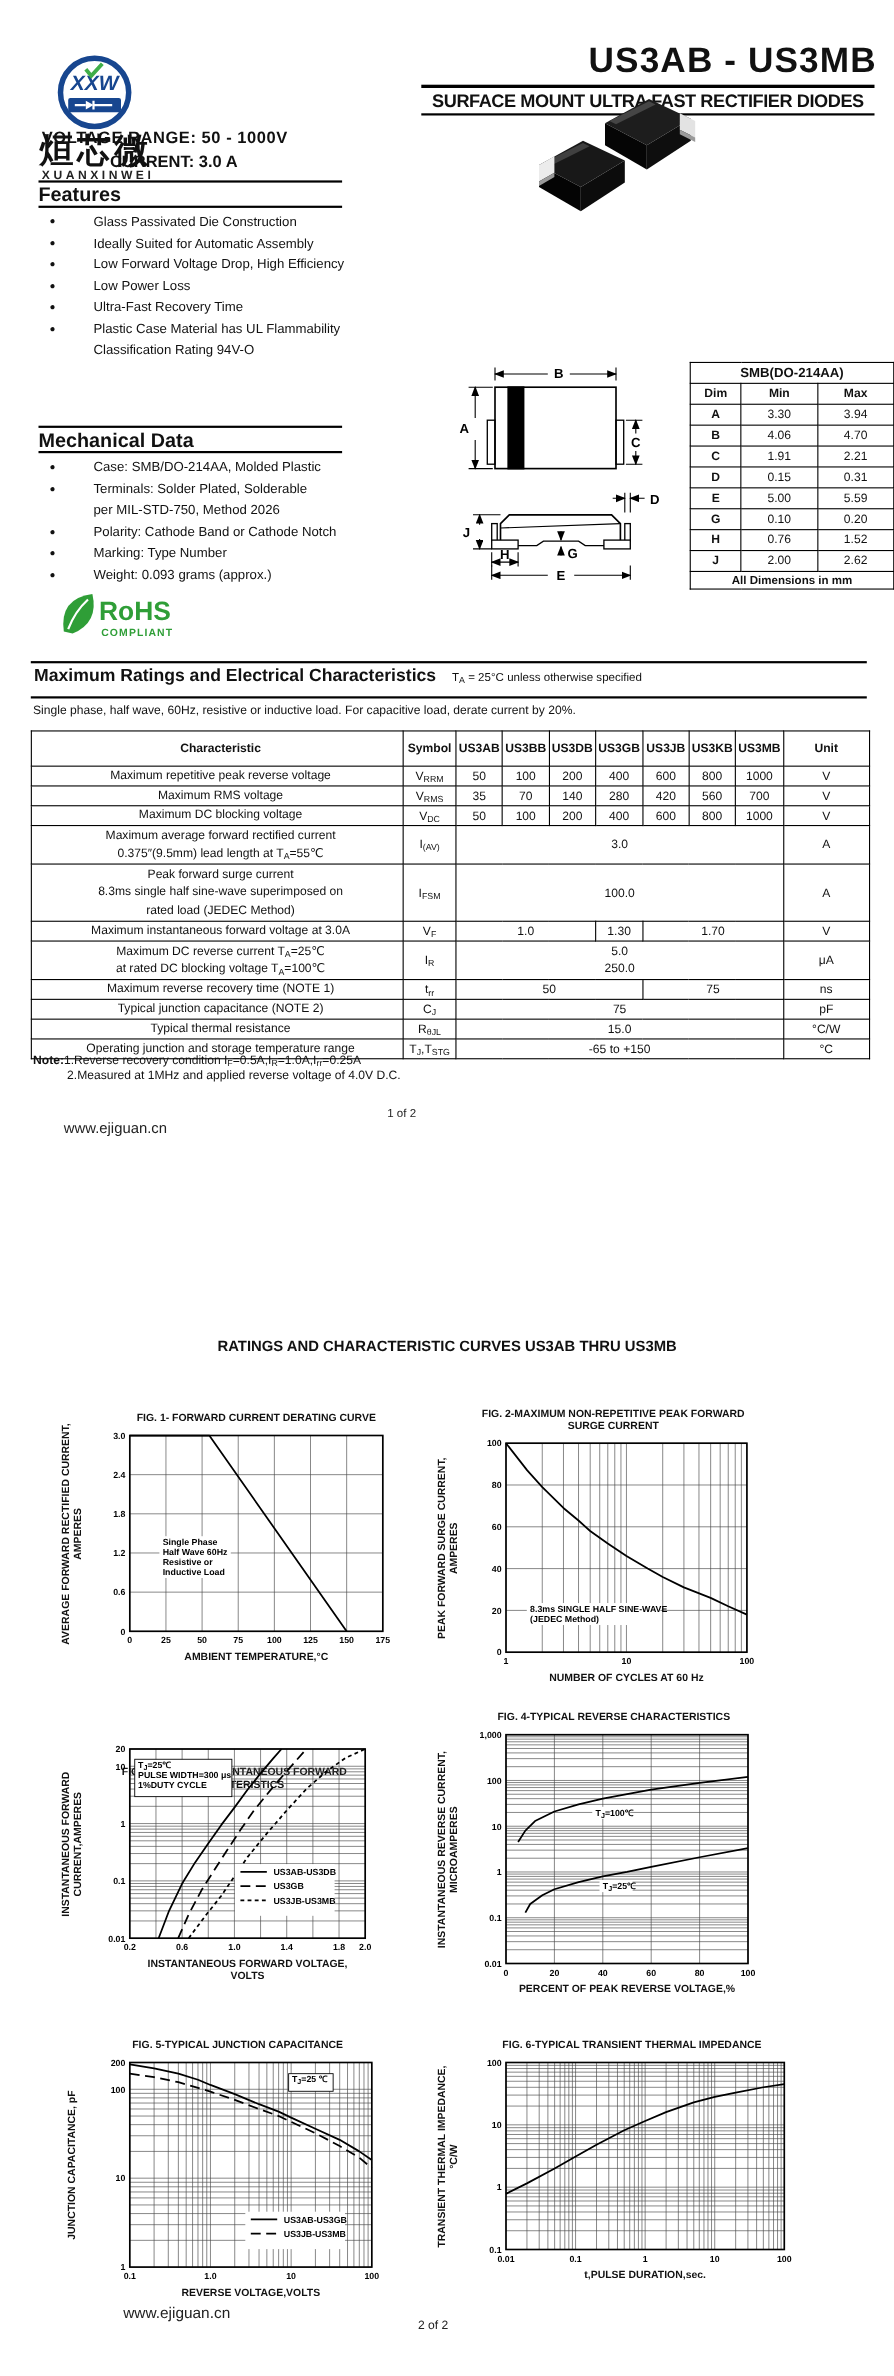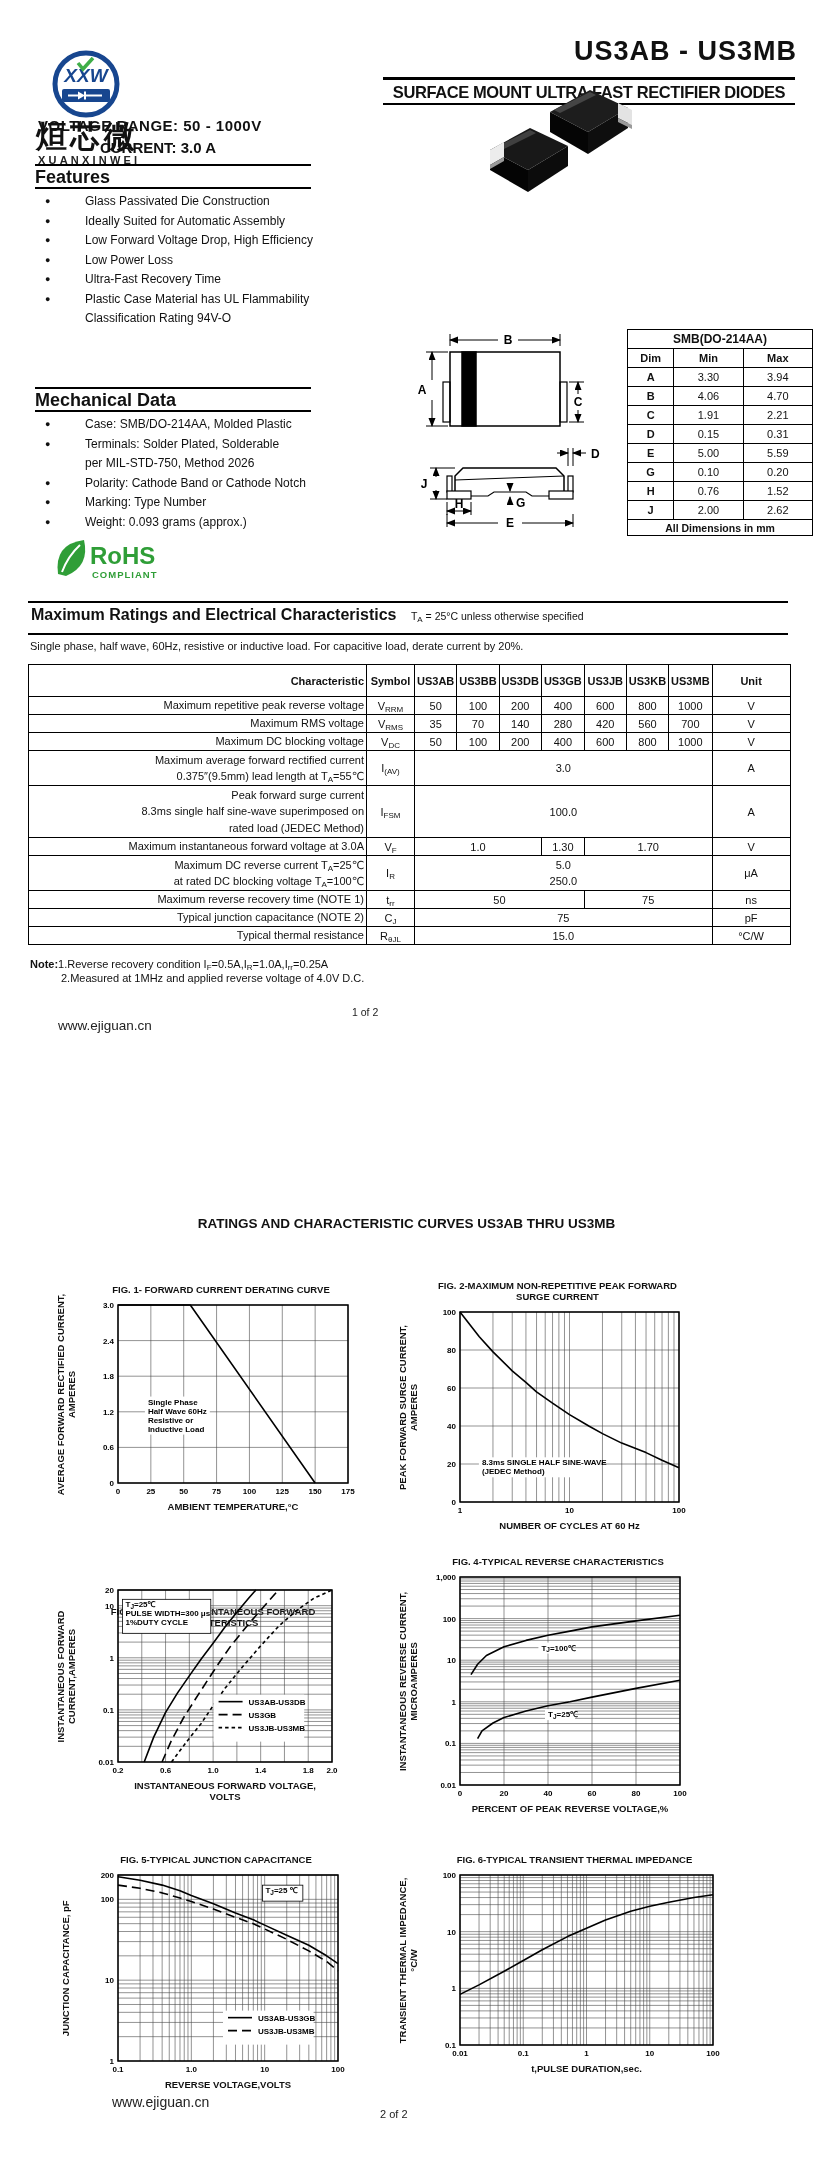--- a/index.html
+++ b/index.html
@@ -2,21 +2,21 @@
 <html><head>
 <meta charset="utf-8">
 <style>
   html,body{margin:0;padding:0;background:#fff;}
   .page{position:relative;width:813px;height:2160px;background:#fff;overflow:hidden;
         font-family:"Liberation Sans","DejaVu Sans",sans-serif;color:#111;}
   .rule{position:absolute;background:#000;}
   .abs{position:absolute;}
   sub{font-size:8px;line-height:0;vertical-align:-2px;}
   
-  .doc-title{position:absolute;right:16px;top:36px;font-size:27px;font-weight:bold;letter-spacing:1px;}
+  .doc-title{position:absolute;right:16px;top:36px;font-size:32px;font-weight:bold;letter-spacing:1px;}
   .doc-subtitle{position:absolute;left:383px;top:83px;width:412px;text-align:center;
                 font-size:16.5px;font-weight:bold;letter-spacing:-0.4px;}
   .vr{position:absolute;left:38px;top:117px;font-size:15px;font-weight:bold;letter-spacing:0.5px;}
   .cur{position:absolute;left:38px;top:139px;width:240px;text-align:center;font-size:15px;font-weight:bold;}
   .sec-head{position:absolute;left:35px;font-size:18px;font-weight:bold;}
   .feat-list{position:absolute;left:35px;width:300px;font-size:12px;}
   .feat-item{display:flex;}
   .feat-item .bullet{width:40px;padding-left:10px;font-size:9px;line-height:19.5px;flex:none;}
   .feat-text div{line-height:19.5px;}
   .logo-cn{position:absolute;left:36px;top:116px;font-size:31px;font-weight:bold;letter-spacing:3px;}
@@ -25,21 +25,21 @@
   .dimtbl{position:absolute;left:627px;top:329px;border-collapse:collapse;font-size:11px;}
   .dimtbl td,.dimtbl th{border:1px solid #000;text-align:center;height:18px;padding:0 4px;}
   
   .r-headline{position:absolute;left:31px;top:606px;}
   .r-headline .big{font-size:16px;font-weight:bold;}
   .r-headline .small{font-size:10.5px;margin-left:10px;}
   .r-sub{position:absolute;left:30px;top:640px;font-size:11px;}
   .rtable{position:absolute;left:28px;top:664px;border-collapse:collapse;font-size:11px;}
   .rtable td,.rtable th{border:1px solid #000;padding:0 2px;}
   .rtable th{font-size:11px;}
-  .rtable .lab{text-align:right;padding-left:8px;}
+  .rtable .lab{text-align:center;padding-left:8px;}
   .rtable .ctr{text-align:center;}
   .rtable tr.h1 td{height:17px;}
   .rtable tr.h2 td{height:34px;}
   .rtable tr.h3 td{height:51px;}
   .rtable .lab div{line-height:16.5px;}
   .notes{position:absolute;left:30px;top:957px;font-size:11px;line-height:14px;}
   .notes .nlab{font-weight:bold;}
   .notes .l2{padding-left:31px;}
   .footer-site{position:absolute;font-size:13.5px;color:#222;}
   .footer-page{position:absolute;font-size:10.5px;color:#222;}
@@ -443,34 +443,42 @@
           <td class="ctr">pF</td>
         </tr>
         <tr class="h1">
           <td class="lab">
             <div>Typical thermal resistance</div>
           </td>
           <td class="ctr">R<sub>θJL</sub></td>
           <td class="ctr" colspan="7">15.0</td>
           <td class="ctr">°C/W</td>
         </tr>
+        <tr class="h1">
+          <td class="lab">
+            <div>Operating junction and storage temperature range</div>
+          </td>
+          <td class="ctr">T<sub>J</sub>,T<sub>STG</sub></td>
+          <td class="ctr" colspan="7">-65 to +150</td>
+          <td class="ctr">°C</td>
+        </tr>
       </tbody>
     </table>
   <div class="notes" id="notes">
       <div><span class="nlab">Note:</span>1.Reverse recovery condition I<sub>F</sub>=0.5A,I<sub>R</sub>=1.0A,I<sub>rr</sub>=0.25A</div>
       <div class="l2">2.Measured at 1MHz and applied reverse voltage of 4.0V D.C.</div>
     </div>
 
   <div class="footer-site" style="left:58px;top:1018px;">www.ejiguan.cn</div>
   <div class="footer-page" style="left:352px;top:1006px;">1 of 2</div>
 
   <div class="p2-head">RATINGS AND CHARACTERISTIC CURVES US3AB THRU US3MB</div>
 
   <div class="fig" id="fig0" style="left: 56px; top: 1284px; width: 302px;">
-      <div class="fig-title" style="left: 28px; top: 0px; width: 274px;">
+      <div class="fig-title" style="left: 40px; top: 0px; width: 274px;">
         <div>FIG. 1- FORWARD CURRENT DERATING CURVE</div>
       </div>
       <div class="ylab" style="width: 248px; left: -114px; top: 99.5px;">
         <div>AVERAGE FORWARD RECTIFIED CURRENT,</div>
         <div>AMPERES</div>
       </div>
       <svg width="274" height="200" viewBox="0 0 274 200" style="position: absolute; left: 28px; top: 15px;">
         <g stroke="#4a4a4a" stroke-width="0.6">
           <line x1="34" y1="6" x2="34" y2="184"></line>
           <line x1="66.85714285714286" y1="6" x2="66.85714285714286" y2="184"></line>

